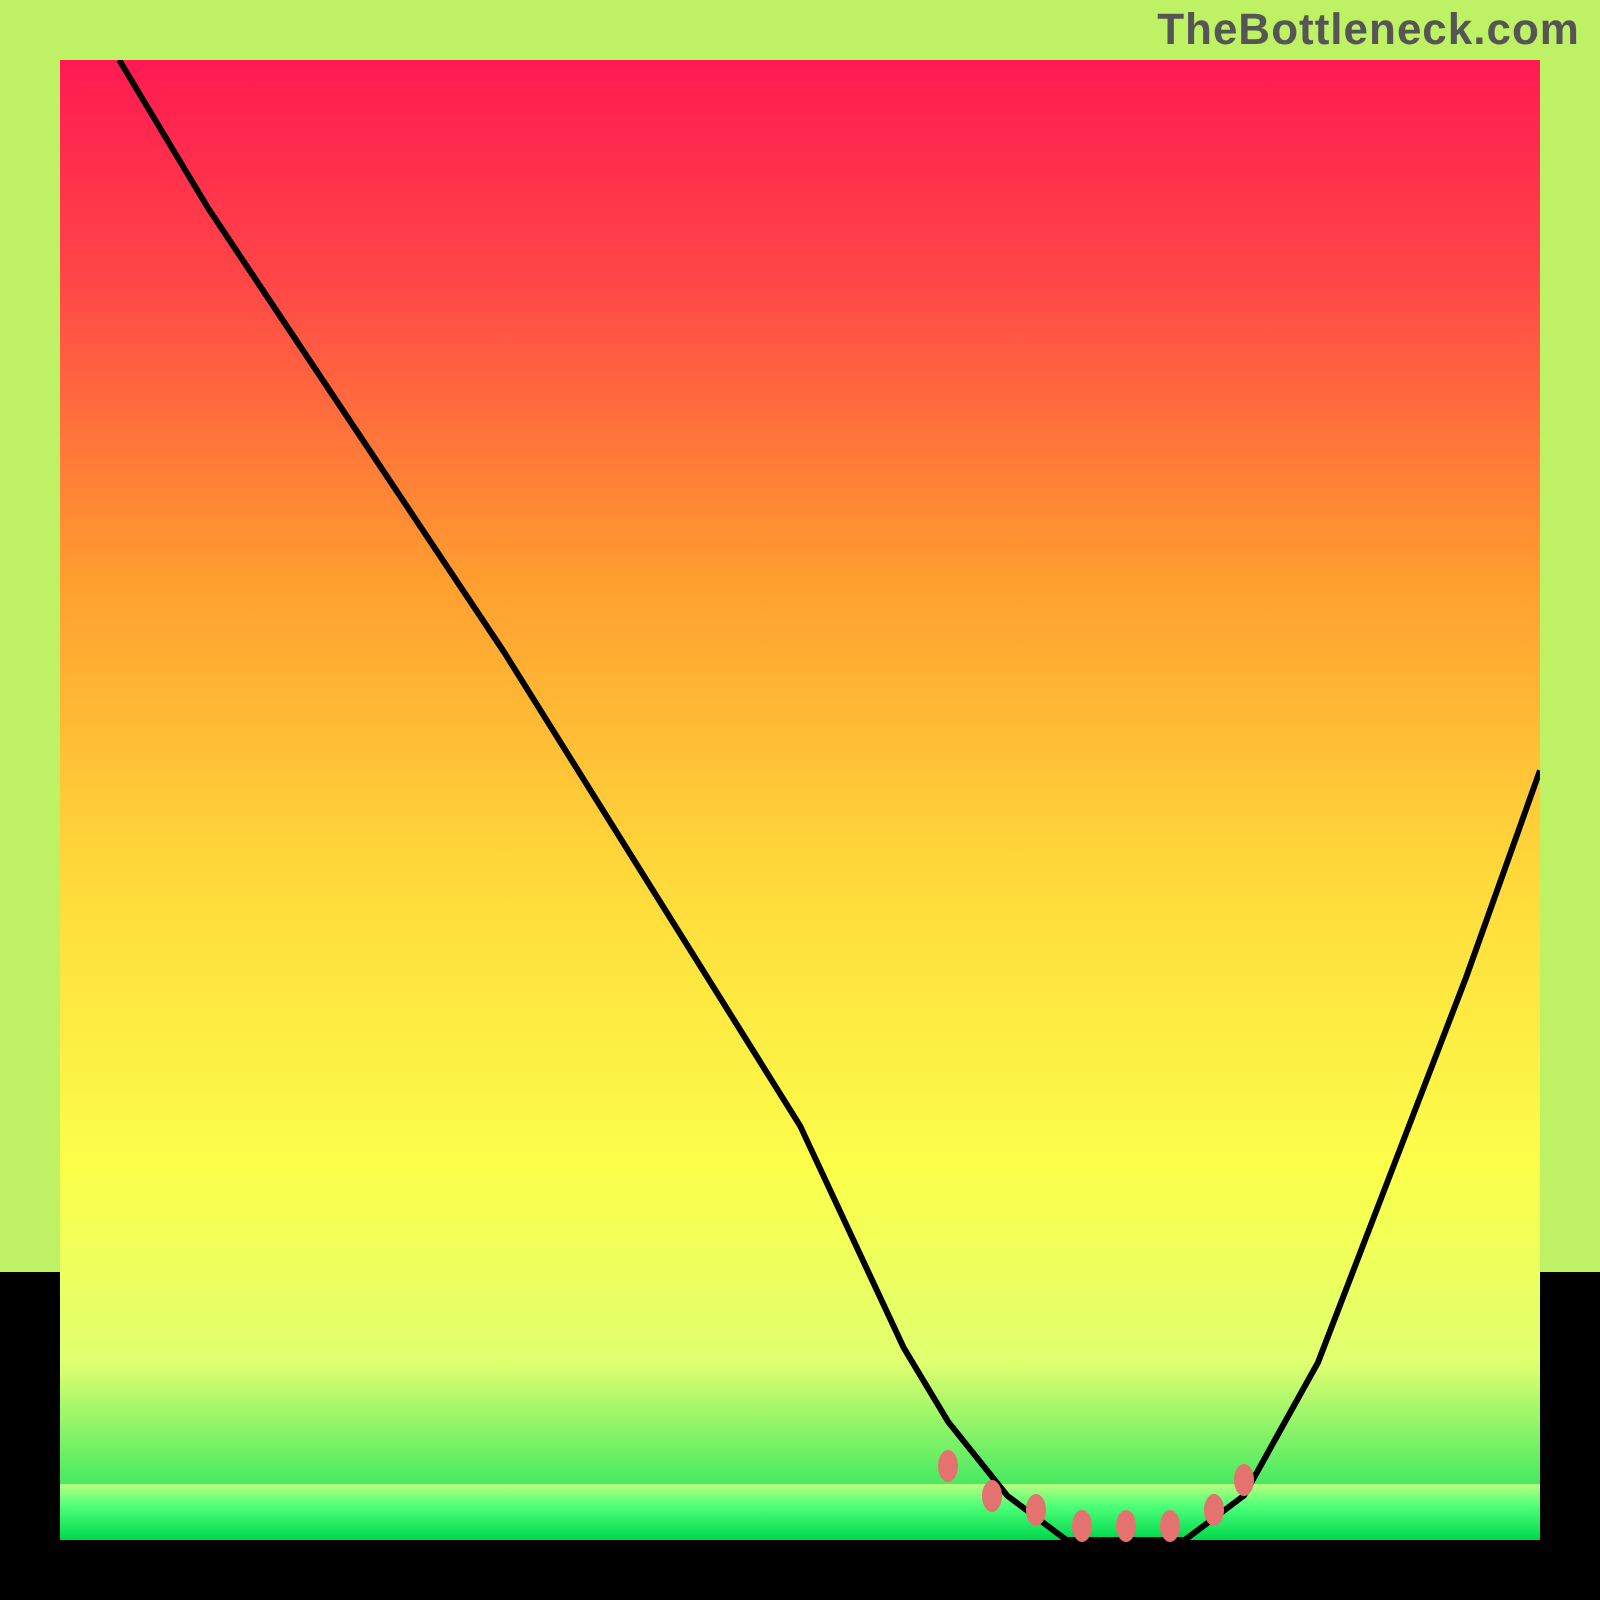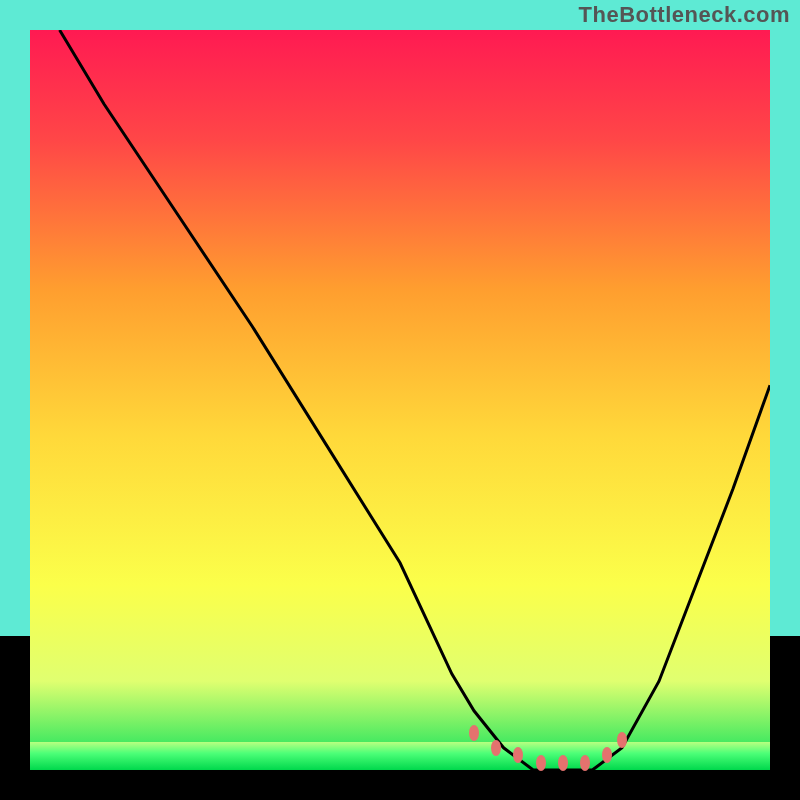--- a/index.html
+++ b/index.html
@@ -8,21 +8,21 @@
     width: 800px;
     height: 800px;
     background: #000;
     overflow: hidden;
     font-family: Arial, Helvetica, sans-serif;
   }
   .container {
     position: relative;
     width: 800px;
     height: 636px;
-    background: #5eead4;
+    background: #bef264;
   }
   .watermark {
     position: absolute;
     top: 2px;
     right: 10px;
     color: #555;
     font-size: 22px;
     font-weight: 600;
     letter-spacing: 0.5px;
     z-index: 20;

